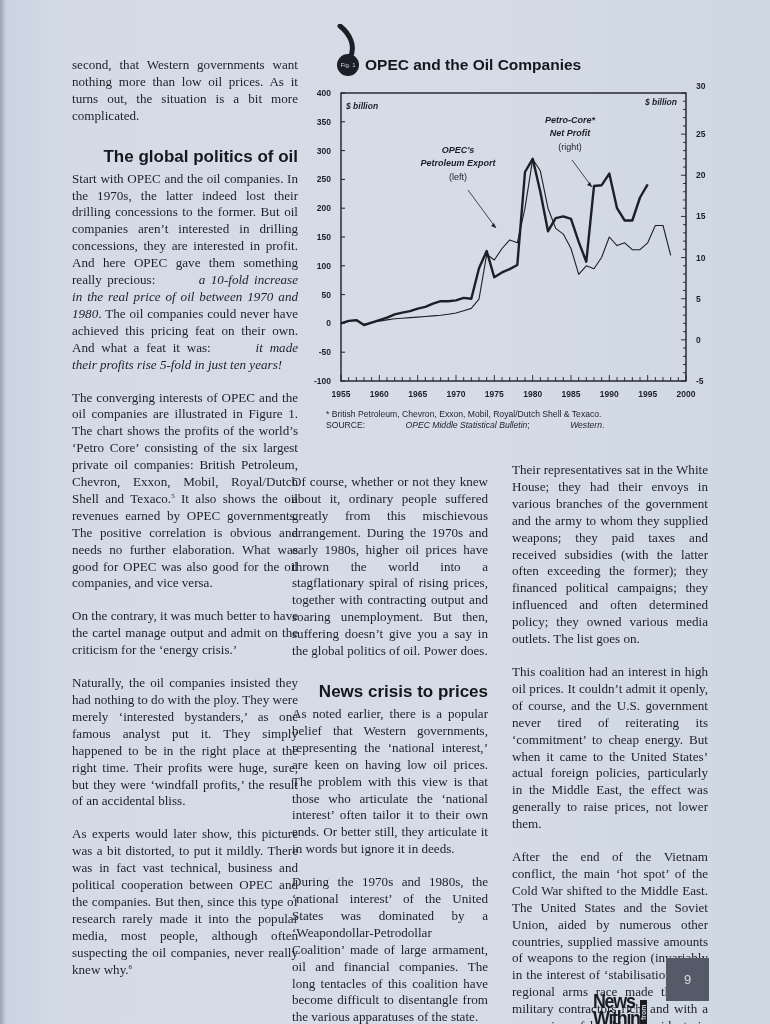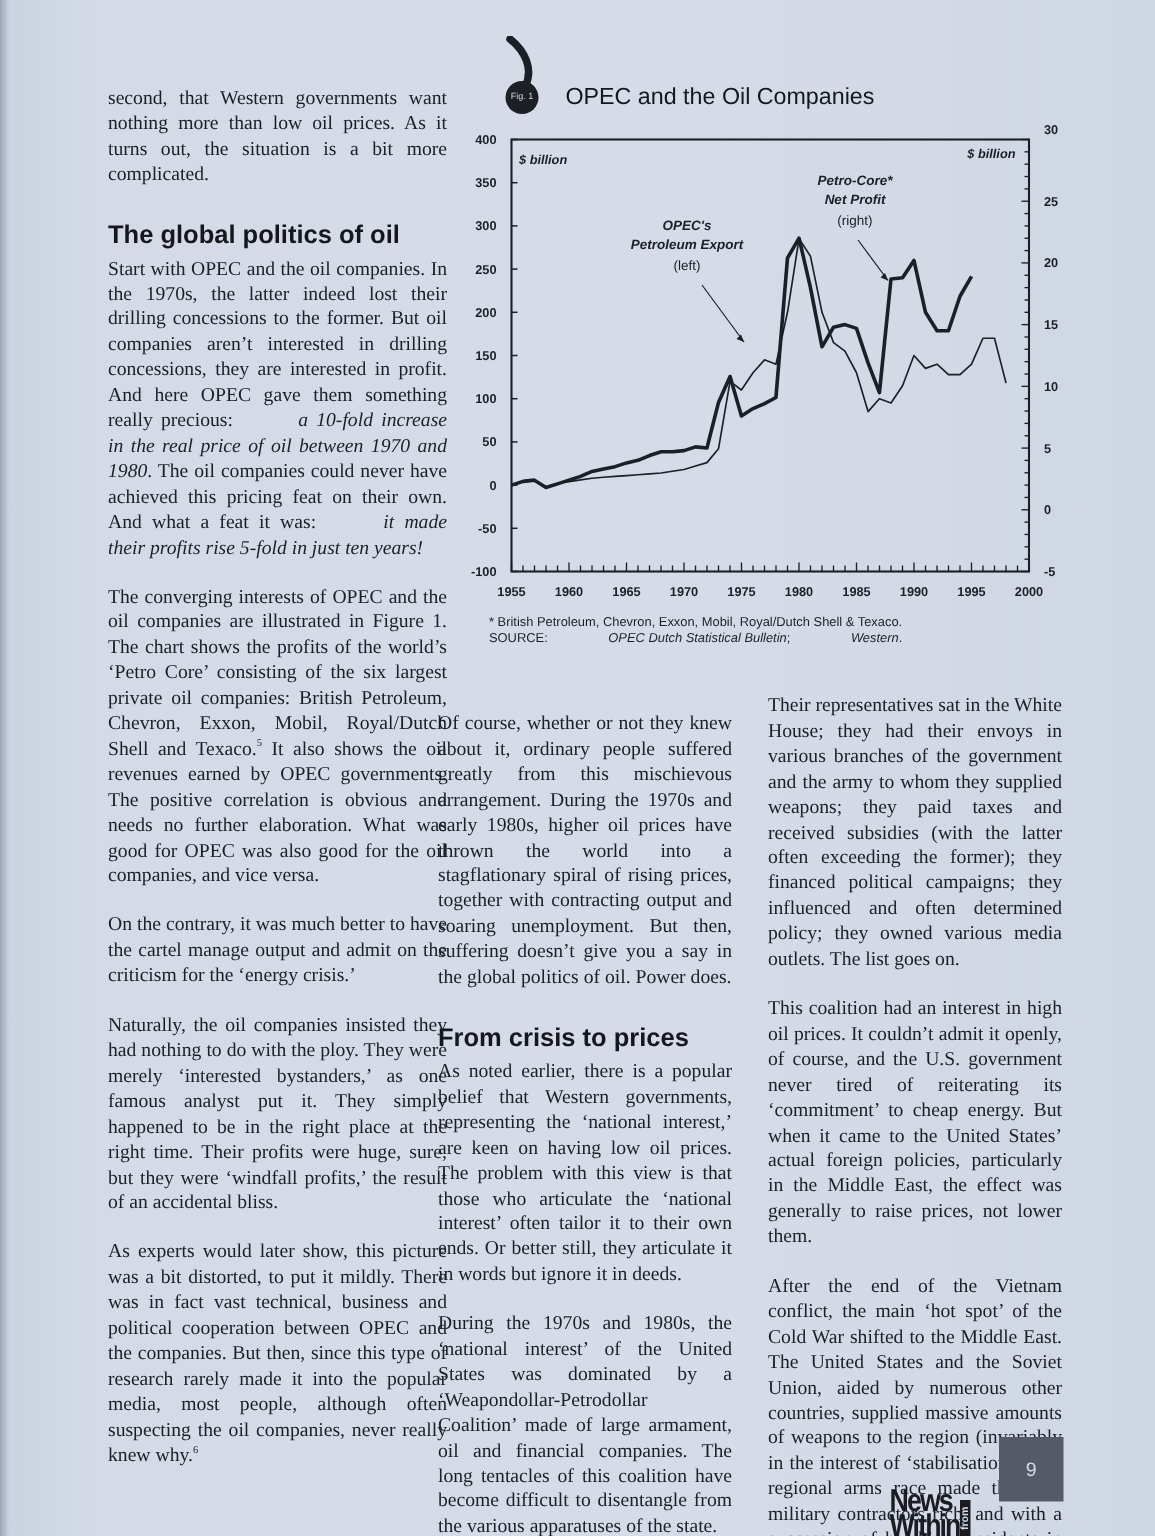--- a/index.html
+++ b/index.html
@@ -13,30 +13,30 @@
   .spine { position: absolute; left: 0; top: 0; width: 6px; height: 1024px; background: linear-gradient(90deg,#9aa4b2,#c9d2e0); }
   .col { position: absolute; font-size: 13.1px; line-height: 16.9px; text-align: justify; }
   .col p { margin: 0 0 16px 0; }
   .col p.tight { margin-bottom: 22px; }
   .col-left { left: 72px; top: 57px; width: 226px; }
   .col-mid { left: 292px; top: 474px; width: 196px; }
   .col-right { left: 512px; top: 462px; width: 196px; }
   h2 {
     font-family: "Liberation Sans", "DejaVu Sans", sans-serif;
     font-weight: bold; font-size: 17px; line-height: 20px;
-    margin: 4px 0 4px 0; color: #15171c; text-align: left;
+    margin: 4px 0 4px 0; color: #15171c; text-align: right;
   }
   em { font-style: italic; margin-left: 38px; }
   sup { font-size: 7px; vertical-align: super; line-height: 0; }
 
   .figure { position: absolute; left: 300px; top: 20px; width: 430px; height: 420px; }
   .fig-title {
     position: absolute; left: 65px; top: 36px;
     font-family: "Liberation Sans", "DejaVu Sans", sans-serif;
-    font-weight: normal; font-size: 15.5px; color: #15171c; margin-left: 12px;
+    font-weight: bold; font-size: 15.5px; color: #15171c;
   }
   .fig-badge {
     position: absolute; left: 37px; top: 34px; width: 22px; height: 22px;
     border-radius: 50%; background: #1d1f26; color: #cfd5e0;
     font-family: "Liberation Sans", sans-serif; font-size: 6px;
     display: flex; align-items: center; justify-content: center;
   }
   .fig-hook { position: absolute; left: 34px; top: 4px; }
   svg text { font-family: "Liberation Sans", "DejaVu Sans", sans-serif; }
 
@@ -323,27 +323,27 @@
         <circle cx="317" cy="188.20000000000002" r="0.01" fill="none"></circle>
         <circle cx="324.66666666666663" cy="200.54285714285714" r="0.01" fill="none"></circle>
         <circle cx="332.3333333333333" cy="200.54285714285714" r="0.01" fill="none"></circle>
         <circle cx="340" cy="177.50285714285715" r="0.01" fill="none"></circle>
         <circle cx="347.66666666666663" cy="164.33714285714285" r="0.01" fill="none"></circle>
       </g>
   </svg>
 
   <div class="footnote" style="left:26px;top:389px;">
     <div>* British Petroleum, Chevron, Exxon, Mobil, Royal/Dutch Shell &amp; Texaco.</div>
-    <div><span>SOURCE: </span><em>OPEC Dutch Statistical Bulletin</em><span>; </span><em>Western</em><span>.</span></div>
+    <div><span>SOURCE: </span><em>OPEC Middle Statistical Bulletin</em><span>; </span><em>Western</em><span>.</span></div>
   </div>
 </div>
 
 <div class="col col-mid">
   <p style="margin-bottom:22px;">Of course, whether or not they knew about it, ordinary people suffered greatly from this mischievous arrangement. During the 1970s and early 1980s, higher oil prices have thrown the world into a stagflationary spiral of rising prices, together with contracting output and soaring unemployment. But then, suffering doesn’t give you a say in the global politics of oil. Power does.</p>
-  <h2>From crisis to prices</h2>
+  <h2>News crisis to prices</h2>
   <p>As noted earlier, there is a popular belief that Western governments, representing the ‘national interest,’ are keen on having low oil prices. The problem with this view is that those who articulate the ‘national interest’ often tailor it to their own ends. Or better still, they articulate it in words but ignore it in deeds.</p>
   <p>During the 1970s and 1980s, the ‘national interest’ of the United States was dominated by a ‘Weapondollar-Petrodollar Coalition’ made of large armament, oil and financial companies. The long tentacles of this coalition have become difficult to disentangle from the various apparatuses of the state.</p>
 </div>
 
 <div class="col col-right">
   <p>Their representatives sat in the White House; they had their envoys in various branches of the government and the army to whom they supplied weapons; they paid taxes and received subsidies (with the latter often exceeding the former); they financed political campaigns; they influenced and often determined policy; they owned various media outlets. The list goes on.</p>
   <p>This coalition had an interest in high oil prices. It couldn’t admit it openly, of course, and the U.S. government never tired of reiterating its ‘commitment’ to cheap energy. But when it came to the United States’ actual foreign policies, particularly in the Middle East, the effect was generally to raise prices, not lower them.</p>
   <p>After the end of the Vietnam conflict, the main ‘hot spot’ of the Cold War shifted to the Middle East. The United States and the Soviet Union, aided by numerous other countries, supplied massive amounts of weapons to the region (invariably in the interest of ‘stabilisation’). The regional arms race made the U.S. military contractors rich, and with a succession of hawkish presidents in office -- from Richard</p>
 </div>
 

